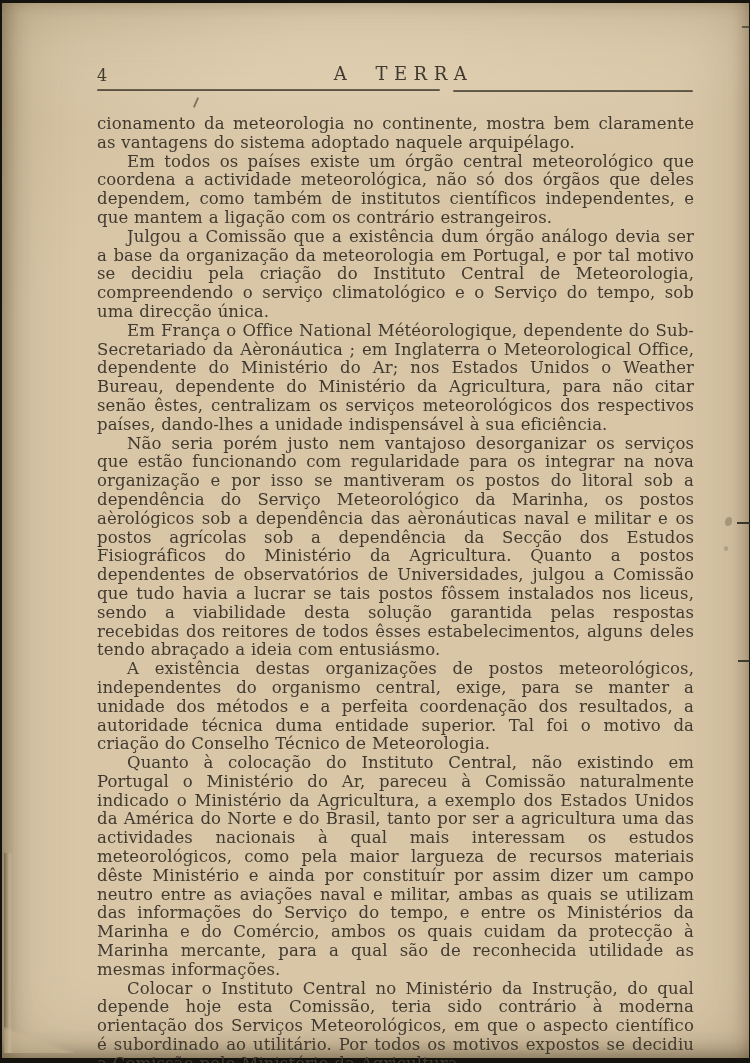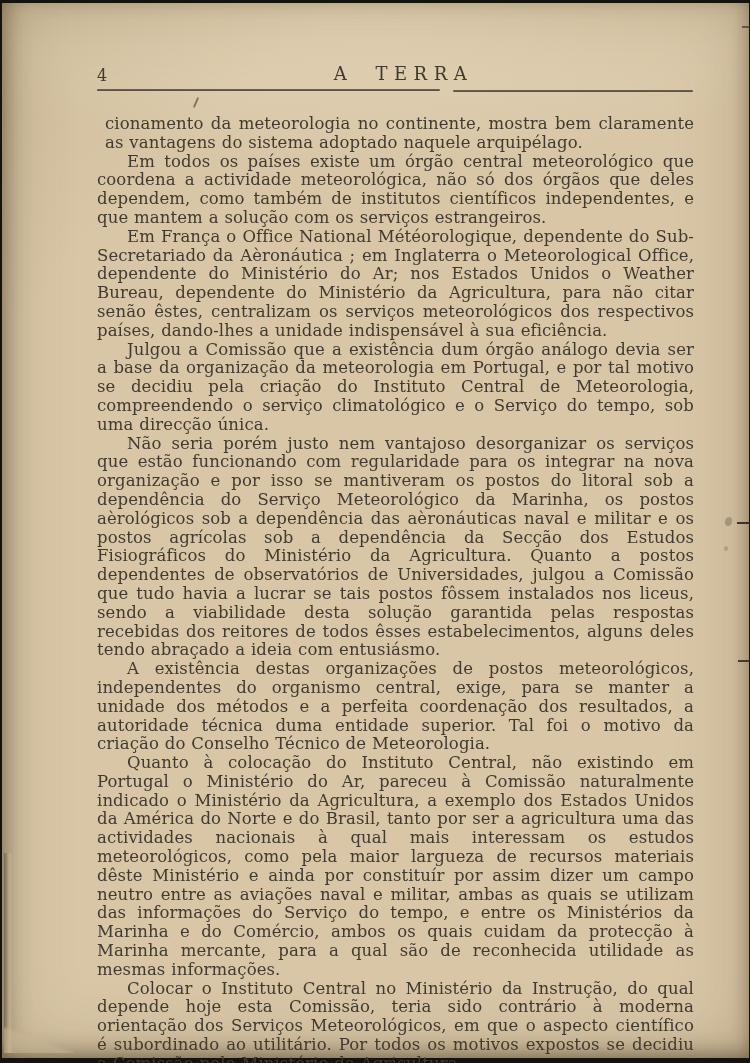--- a/index.html
+++ b/index.html
@@ -58,21 +58,21 @@
   #rule-right{left:451px;top:87px;width:240px;}
 
   #body-text{
     position:absolute;left:95px;top:112px;width:597px;
     color:var(--ink,#413a30);
     font-size:16.5px;line-height:18.8px;
     text-align:justify;
     letter-spacing:.1px;word-spacing:.5px;
   }
   #body-text p{margin:0;padding:0;text-indent:30px;}
-  #body-text p.no-indent{text-indent:0;margin-left:8px;}
+  #body-text p.no-indent{text-indent:0;}
 
   
   .artifact{position:absolute;pointer-events:none;}
   #stray-slash{
     left:193px;top:94px;width:2px;height:11px;
     background:#6e614b;transform:rotate(24deg);border-radius:1px;opacity:.8;
   }
   #margin-smudge{
     left:723px;top:514px;width:7px;height:9px;border-radius:60% 40% 55% 45%;
     background:#8f8066;opacity:.65;
@@ -102,23 +102,23 @@
 
     <div id="header-row">
       <span id="page-number">4</span>
       <span id="running-title">A TERRA</span>
     </div>
     <div id="rule-left" class="header-rule"></div>
     <div id="rule-right" class="header-rule"></div>
 
     <div id="body-text">
       <p class="no-indent">cionamento da meteorologia no continente, mostra bem claramente as vantagens do sistema adoptado naquele arquipélago.</p>
-      <p>Em todos os países existe um órgão central meteorológico que coordena a actividade meteorológica, não só dos órgãos que deles dependem, como também de institutos científicos independentes, e que mantem a solução com os serviços estrangeiros.</p>
+      <p>Em todos os países existe um órgão central meteorológico que coordena a actividade meteorológica, não só dos órgãos que deles dependem, como também de institutos científicos independentes, e que mantem a ligação com os contrário estrangeiros.</p>
+      <p>Julgou a Comissão que a existência dum órgão análogo devia ser a base da organização da meteorologia em Portugal, e por tal motivo se decidiu pela criação do Instituto Central de Meteorologia, compreendendo o serviço climatológico e o Serviço do tempo, sob uma direcção única.</p>
       <p>Em França o Office National Météorologique, dependente do Sub-Secretariado da Aèronáutica ; em Inglaterra o Meteorological Office, dependente do Ministério do Ar; nos Estados Unidos o Weather Bureau, dependente do Ministério da Agricultura, para não citar senão êstes, centralizam os serviços meteorológicos dos respectivos países, dando-lhes a unidade indispensável à sua eficiência.</p>
-      <p>Julgou a Comissão que a existência dum órgão análogo devia ser a base da organização da meteorologia em Portugal, e por tal motivo se decidiu pela criação do Instituto Central de Meteorologia, compreendendo o serviço climatológico e o Serviço do tempo, sob uma direcção única.</p>
       <p>Não seria porém justo nem vantajoso desorganizar os serviços que estão funcionando com regularidade para os integrar na nova organização e por isso se mantiveram os postos do litoral sob a dependência do Serviço Meteorológico da Marinha, os postos aèrológicos sob a dependência das aèronáuticas naval e militar e os postos agrícolas sob a dependência da Secção dos Estudos Fisiográficos do Ministério da Agricultura. Quanto a postos dependentes de observatórios de Universidades, julgou a Comissão que tudo havia a lucrar se tais postos fôssem instalados nos liceus, sendo a viabilidade desta solução garantida pelas respostas recebidas dos reitores de todos êsses estabelecimentos, alguns deles tendo abraçado a ideia com entusiásmo.</p>
       <p>A existência destas organizações de postos meteorológicos, independentes do organismo central, exige, para se manter a unidade dos métodos e a perfeita coordenação dos resultados, a autoridade técnica duma entidade superior.  Tal foi o motivo da criação do Conselho Técnico de Meteorologia.</p>
       <p>Quanto à colocação do Instituto Central, não existindo em Portugal o Ministério do Ar, pareceu à Comissão naturalmente indicado o Ministério da Agricultura, a exemplo dos Estados Unidos da América do Norte e do Brasil, tanto por ser a agricultura uma das actividades nacionais à qual mais interessam os estudos meteorológicos, como pela maior largueza de recursos materiais dêste Ministério e ainda por constituír por assim dizer um campo neutro entre as aviações naval e militar, ambas as quais se utilizam das informações do Serviço do tempo, e entre os Ministérios da Marinha e do Comércio, ambos os quais cuidam da protecção à Marinha mercante, para a qual são de reconhecida utilidade as mesmas informações.</p>
       <p>Colocar o Instituto Central no Ministério da Instrução, do qual depende hoje esta Comissão, teria sido contrário à moderna orientação dos Serviços Meteorológicos, em que o aspecto científico é subordinado ao utilitário.  Por todos os motivos expostos se decidiu a Comissão pelo Ministério da Agricultura.</p>
     </div>
 
     <div id="stray-slash" class="artifact"></div>
     <div id="margin-smudge" class="artifact"></div>
     <div id="margin-dot" class="artifact"></div>
   </div>

